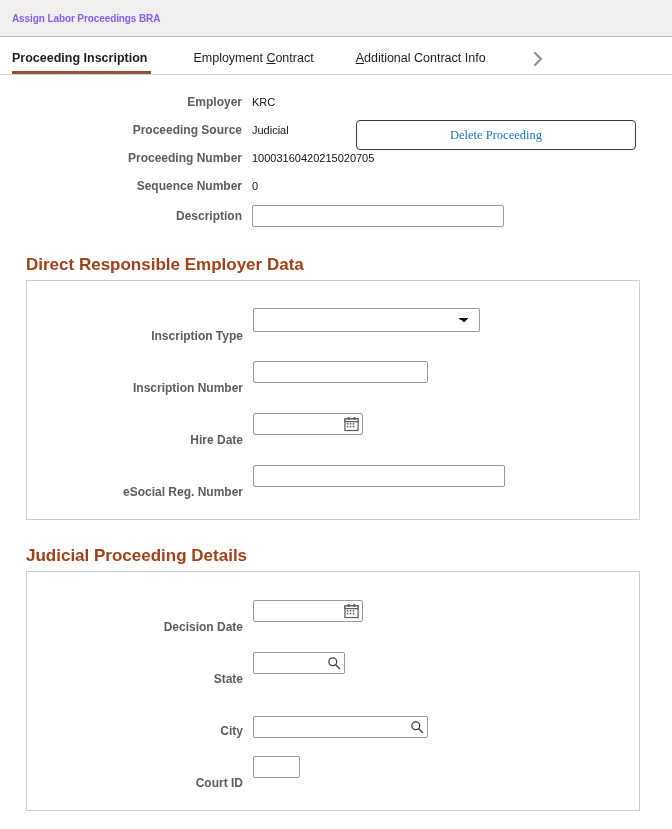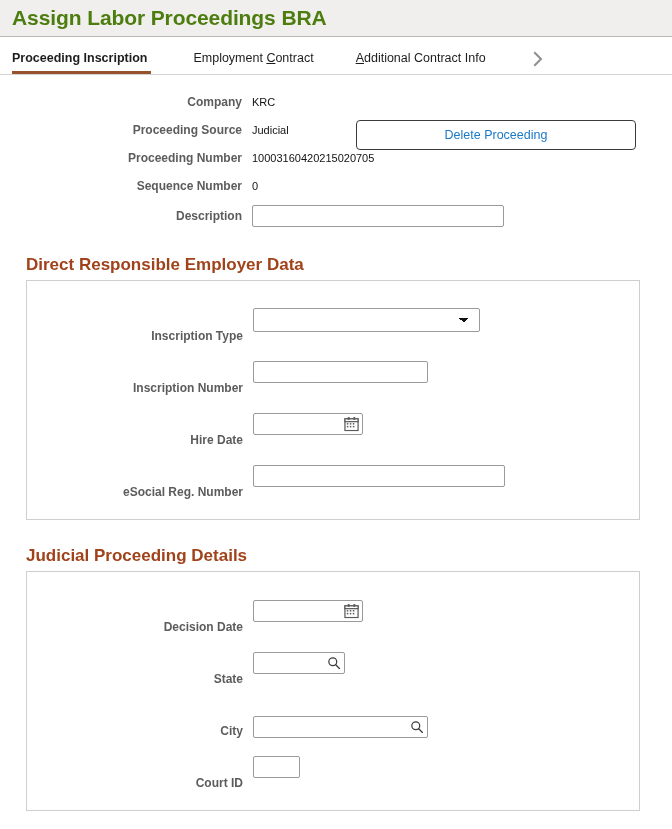--- a/index.html
+++ b/index.html
@@ -22,23 +22,23 @@
     height: 37px;
     background: #f0efed;
     border-bottom: 1px solid #b9b8b6;
     display: flex;
     align-items: center;
     padding-left: 12px;
     box-sizing: border-box;
   }
   .page-header h1 {
     margin: 0;
-    font-size: 21px;
+    font-size: 10px;
     font-weight: bold;
-    color: #4d7c0f;
+    color: #8b5cf6;
     letter-spacing: -0.1px;
   }
 
   
   .tabbar {
     height: 38px;
     position: relative;
     border-bottom: 1px solid #d3d2d1;
     display: flex;
     align-items: flex-end;
@@ -154,21 +154,21 @@
   .btn-delete {
     position: absolute;
     left: 356px;
     top: 120px;
     width: 280px;
     height: 30px;
     border: 1px solid #3b3b3b;
     border-radius: 4px;
     background: #ffffff;
     color: #1a79c8;
-    font-family: Liberation Sans, sans-serif;
+    font-family: Liberation Serif, serif;
     font-size: 12.5px;
     cursor: pointer;
     padding: 0;
   }
 
   
   .group {
     margin-left: 26px;
     margin-right: 32px;
   }
@@ -244,21 +244,21 @@
   <div class="tab-more">
     <svg width="13" height="18" viewBox="0 0 13 18" aria-hidden="true">
       <path d="M3 3 L9 9 L3 15" fill="none" stroke="#8e8e8e" stroke-width="2" stroke-linecap="square" stroke-linejoin="miter"></path>
     </svg>
   </div>
 </div>
 
 <div class="form-area">
 
   <div class="row">
-    <div class="lbl">Company</div>
+    <div class="lbl">Employer</div>
     <div class="val">KRC</div>
   </div>
 
   <div class="row">
     <div class="lbl">Proceeding Source</div>
     <div class="val">Judicial</div>
   </div>
 
   <div class="row">
     <div class="lbl">Proceeding Number</div>

